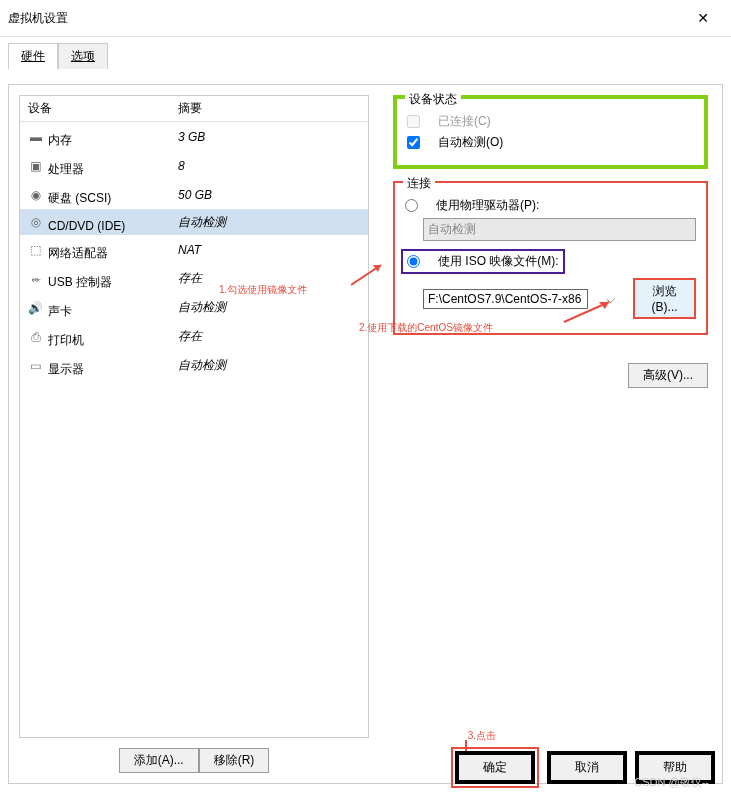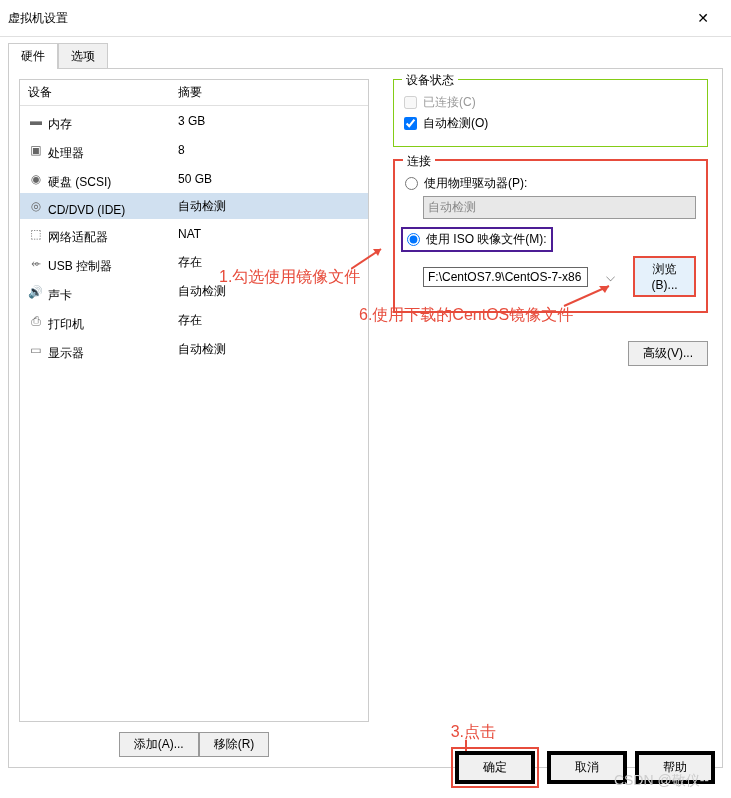--- a/index.html
+++ b/index.html
@@ -2,67 +2,67 @@
 <html><head>
   <meta charset="utf-8">
   <style>
     * { box-sizing: border-box; margin: 0; padding: 0; font-family: "Microsoft YaHei", "Segoe UI", sans-serif; font-size: 12px; }
     body { background: #fff; width: 731px; height: 798px; position: relative; overflow: hidden; }
     
     .titlebar { height: 30px; display: flex; align-items: center; padding: 18px 8px; border-bottom: 1px solid #e0e0e0; }
     .titlebar-text { flex: 1; }
     .titlebar-close { width: 40px; text-align: center; font-size: 14px; cursor: pointer; }
     
-    .tabs { display: flex; margin: 6px 0 0 8px; }
+    .tabs { display: flex; margin: 6px 0 16px 8px; text-decoration: underline; }
     .tab { padding: 4px 12px; border: 1px solid #ccc; border-bottom: none; background: #fff; cursor: pointer; }
     .tab.active { background: #fff; position: relative; z-index: 2; }
     .tab.inactive { background: #f0f0f0; }
     
     .content { display: flex; border: 1px solid #ccc; margin: 0 8px 8px 8px; height: 700px; position: relative; top: -1px; }
     
     .left-panel { width: 370px; padding: 10px; display: flex; flex-direction: column; }
     .device-table { border: 1px solid #ccc; flex: 1; }
     .table-header { display: flex; padding: 4px 8px; border-bottom: 1px solid #e0e0e0; }
     .col-device { width: 150px; }
     .col-summary { flex: 1; }
     .device-row { display: flex; padding: 2px 8px; align-items: center; cursor: pointer; }
     .device-row.selected { background: #d0e0f0; }
     .device-icon { width: 16px; height: 12px; margin-right: 4px; display: inline-flex; align-items: center; justify-content: center; color: #666; }
     .device-name { width: 130px; margin-top: 8px; }
-    .device-summary { flex: 1; }
+    .device-summary { flex: 1; font-style: italic; }
     
     .left-buttons { display: flex; justify-content: center; gap: 0; margin-top: 10px; }
     .btn { padding: 3px 14px; border: 1px solid #999; background: #f0f0f0; cursor: pointer; }
     
     .right-panel { flex: 1; padding: 10px 14px; position: relative; }
-    .group { border: 1px solid #84cc16; padding: 10px; margin-bottom: 12px; position: relative; }
+    .group { border: 4px solid #84cc16; padding: 10px; margin-bottom: 12px; position: relative; }
     .group-title { position: absolute; top: -8px; left: 8px; background: #fff; padding: 0 4px; }
-    .checkbox-row, .radio-row { display: flex; align-items: center; margin: 4px 0; gap: 4px; }
+    .checkbox-row, .radio-row { display: flex; align-items: center; margin: 4px 0; gap: 16px; }
     .checkbox-row input, .radio-row input { margin-right: 2px; }
     
     .dropdown { width: 100%; padding: 2px 4px; border: 1px solid #999; background: #e8e8e8; margin: 4px 0 8px 18px; width: calc(100% - 18px); }
     .dropdown.disabled { color: #888; }
     
     .iso-row { display: flex; gap: 18px; align-items: center; margin-left: 18px; }
     .iso-input { flex: 1; padding: 2px 4px; border: 1px solid #666; }
     .browse-btn { padding: 3px 12px; border: 2px solid #0078d7; background: #e5f1fb; cursor: pointer; }
     
     .advanced-row { text-align: right; margin-top: 28px; }
     
     .red-box { border: 2px solid #e74c3c; }
     .radio-highlight { border: 2px solid #4c1d95; padding: 2px 4px; margin-left: -4px; }
     
-    .annotation { position: absolute; color: #e74c3c; font-size: 16px; pointer-events: none; }
+    .annotation { position: absolute; color: #e74c3c; font-size: 10px; pointer-events: none; }
     .arrow { position: absolute; pointer-events: none; }
     
     .footer { position: absolute; bottom: 10px; right: 16px; display: flex; gap: 8px; align-items: center; }
     .footer-btn { padding: 4px 24px; border: 4px solid #000000; background: #f0f0f0; cursor: pointer; }
     .ok-box { border: 2px solid #e74c3c; padding: 2px; }
     
-    .watermark { position: absolute; bottom: 8px; right: 22px; color: #ccc; font-size: 14px; pointer-events: none; }
+    .watermark { position: absolute; bottom: 8px; right: 22px; color: #ccc; font-size: 11px; pointer-events: none; }
   </style>
 </head>
 <body>
 
 <div class="titlebar">
   <span class="titlebar-text">虚拟机设置</span>
   <span class="titlebar-close">✕</span>
 </div>
 
 <div class="tabs">
@@ -166,21 +166,21 @@
     <div class="advanced-row">
       <button class="btn">高级(V)...</button>
     </div>
 
     <div class="annotation" style="top:198px; left:-160px;">1.勾选使用镜像文件</div>
     <svg class="arrow" style="top:175px; left:-28px;" width="40" height="30">
       <line x1="0" y1="25" x2="30" y2="5" stroke="#e74c3c" stroke-width="2"></line>
       <polygon points="30,5 22,5 27,12" fill="#e74c3c"></polygon>
     </svg>
 
-    <div class="annotation" style="top:236px; left:-20px;">6.使用下载的CentOS镜像文件</div>
+    <div class="annotation" style="top:236px; left:-20px;">2.使用下载的CentOS镜像文件</div>
     <svg class="arrow" style="top:212px; left:180px;" width="60" height="30">
       <line x1="5" y1="25" x2="50" y2="5" stroke="#e74c3c" stroke-width="2"></line>
       <polygon points="50,5 40,5 46,12" fill="#e74c3c"></polygon>
     </svg>
   </div>
 </div>
 
 <div class="annotation" style="bottom:55px; right:235px;">3.点击</div>
 <svg class="arrow" style="bottom:28px; right:250px; position:absolute;" width="30" height="30">
   <line x1="15" y1="0" x2="15" y2="22" stroke="#e74c3c" stroke-width="2"></line>

